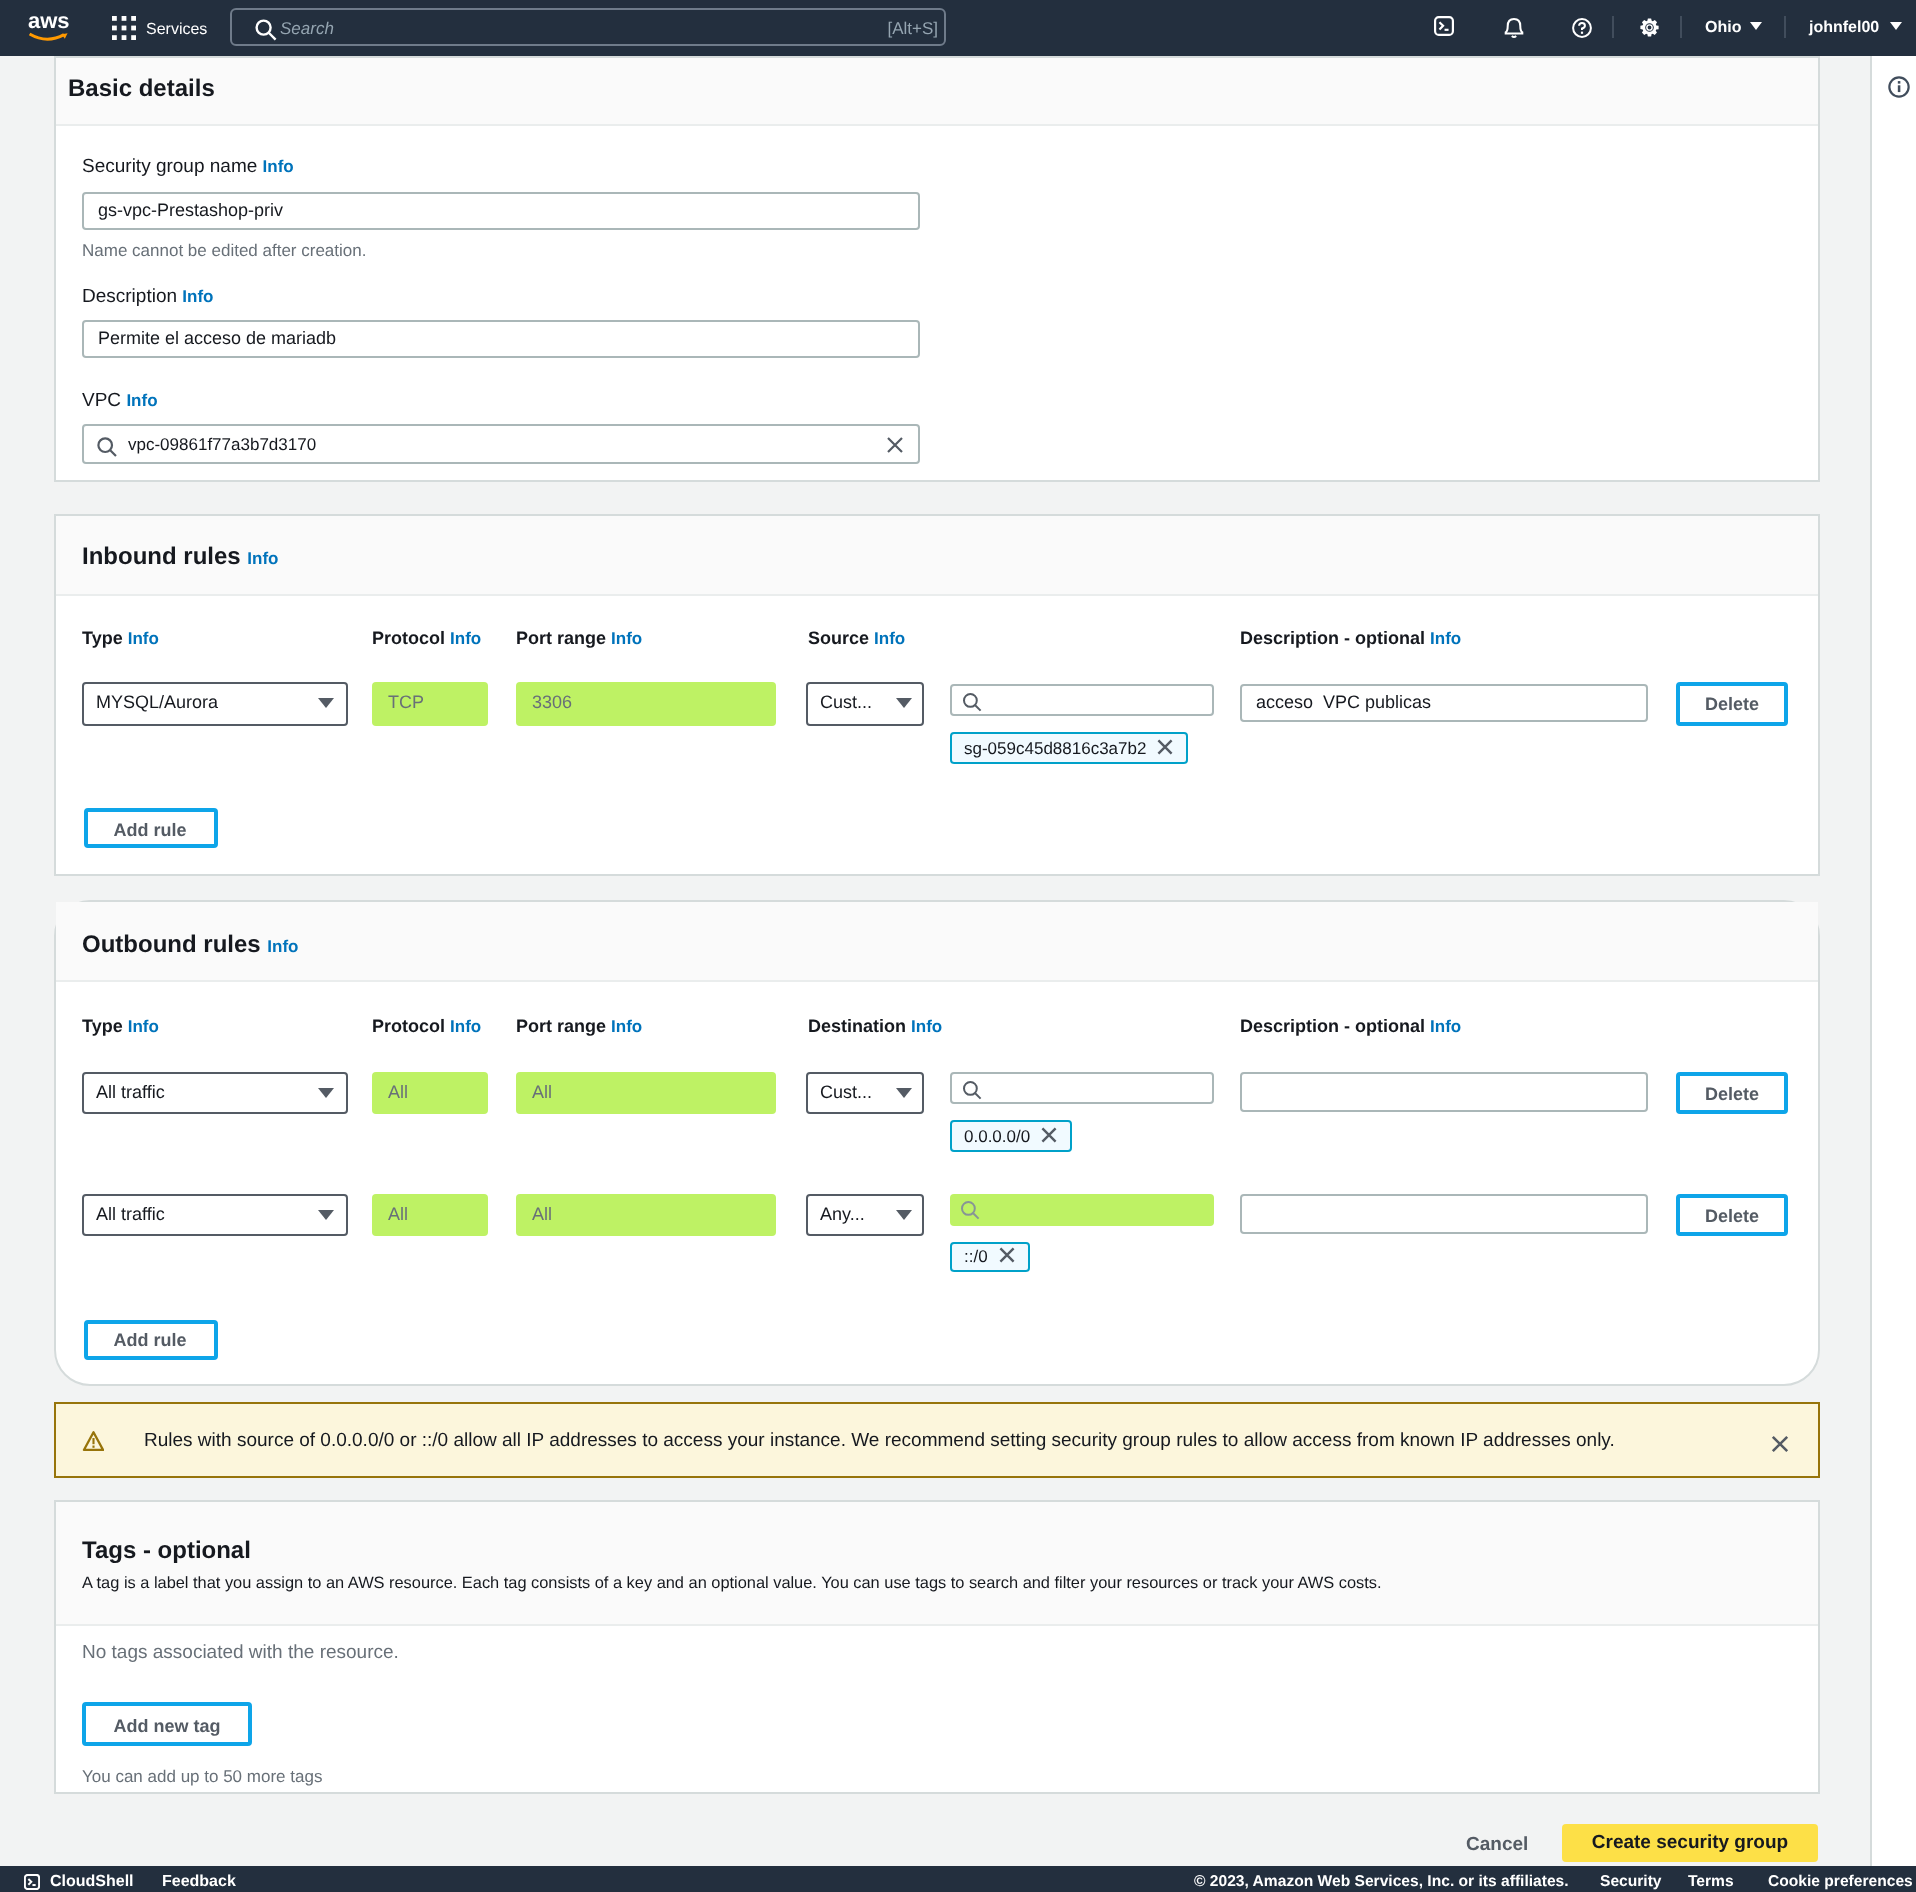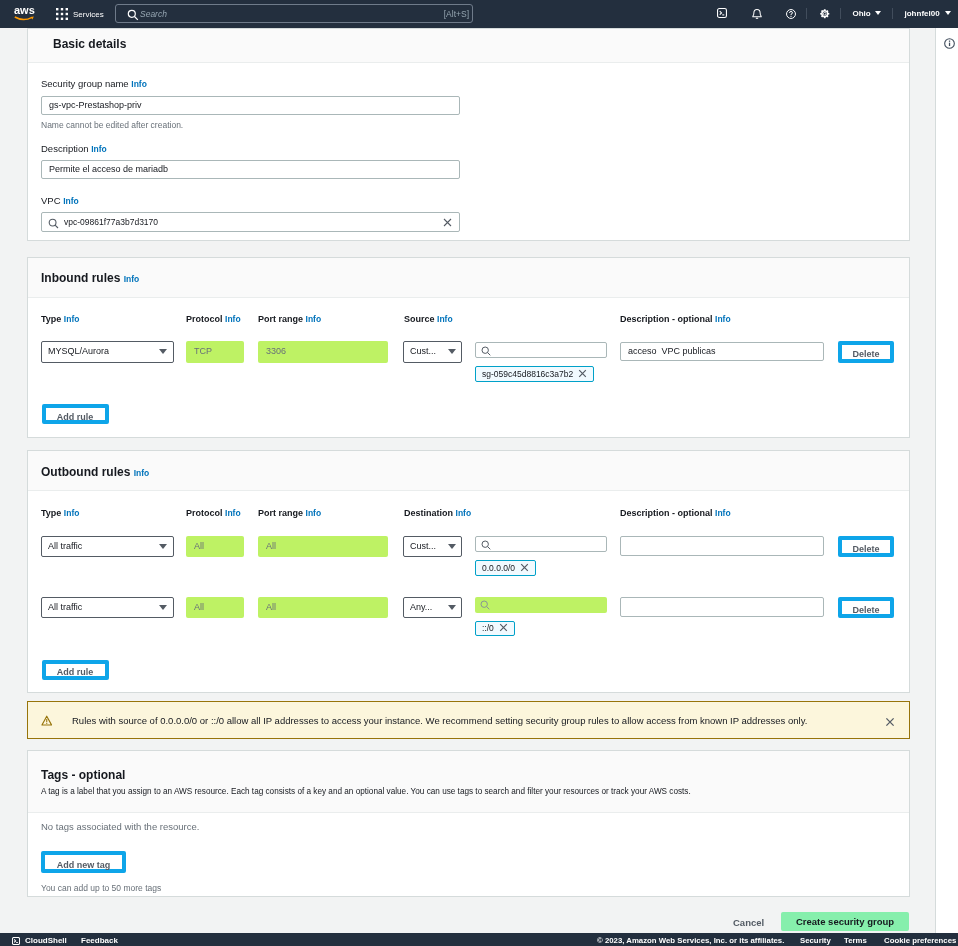--- a/index.html
+++ b/index.html
@@ -11,21 +11,21 @@
 .chead { position:absolute; left:0; top:0; width:100%; background:#fafafa; border-bottom:1px solid #eaeded; }
 .title { font-size:12px; font-weight:bold; color:#16191f; white-space:nowrap; }
 .lbl { font-size:9.5px; color:#16191f; white-space:nowrap; }
 .blbl { font-size:9px; font-weight:bold; color:#16191f; white-space:nowrap; }
 .info { font-size:8.5px; font-weight:bold; color:#0073bb; white-space:nowrap; }
 .help { font-size:8.5px; color:#687078; white-space:nowrap; }
 .inp { position:absolute; border:1px solid #aab7b8; border-radius:2px; background:#fff; font-size:9px; color:#16191f; padding:0 7px; white-space:nowrap; overflow:hidden; }
 .dis { position:absolute; background:#bef264; border-radius:2px; font-size:9px; color:#687078; padding:0 8px; }
 .sel { position:absolute; border:1px solid #545b64; border-radius:2px; background:#fff; font-size:9px; color:#16191f; padding:0 6px; }
 .caret { position:absolute; width:0; height:0; border-left:4px solid transparent; border-right:4px solid transparent; border-top:5px solid #545b64; }
-.btn { position:absolute; border:4px solid #0ea5e9; border-radius:2px; background:#fff; font-size:9px; font-weight:bold; color:#545b64; text-align:center; }
+.btn { position:absolute; border:2px solid #0ea5e9; border-radius:2px; background:#fff; font-size:9px; font-weight:bold; color:#545b64; text-align:center; }
 .tok { position:absolute; background:#f1faff; border:1px solid #00a1c9; border-radius:2px; font-size:8.5px; color:#16191f; white-space:nowrap; }
 .nvtxt { font-size:8px; color:#ffffff; white-space:nowrap; }
 .sep { position:absolute; width:1px; background:#414d5c; }
 .ftxt { position:absolute; font-size:7.8px; font-weight:bold; color:#ffffff; white-space:nowrap; }
 </style>
 </head>
 <body>
 
 <div class="abs bar" style="left:0;top:0;width:958px;height:28px;">
 
@@ -88,21 +88,21 @@
 
 <div class="abs" style="left:935px;top:28px;width:23px;height:905px;background:#fff;border-left:1px solid #d5dbdb;"></div>
 <svg class="abs" style="left:943.5px;top:37.5px;" width="11" height="11" viewBox="0 0 13 13">
   <circle cx="6.5" cy="6.5" r="5.7" fill="none" stroke="#414d5c" stroke-width="1.3"></circle>
   <rect x="5.8" y="5.5" width="1.5" height="4" fill="#414d5c"></rect>
   <rect x="5.8" y="3" width="1.5" height="1.5" fill="#414d5c"></rect>
 </svg>
 
 <div class="card" style="top:28px;height:213px;">
   <div class="chead" style="height:34px;"></div>
-  <div class="abs title" style="left:25px;top:7.5px;">Basic details</div>
+  <div class="abs title" style="left:6px;top:7.5px;">Basic details</div>
   <div class="abs lbl" style="left:13px;top:49px;">Security group name <span class="info">Info</span></div>
   <div class="inp" style="left:13px;top:67px;width:419px;height:18.5px;line-height:17px;">gs-vpc-Prestashop-priv</div>
   <div class="abs help" style="left:13px;top:90.5px;">Name cannot be edited after creation.</div>
   <div class="abs lbl" style="left:13px;top:114px;">Description <span class="info">Info</span></div>
   <div class="inp" style="left:13px;top:131px;width:419px;height:19px;line-height:17px;">Permite el acceso de mariadb</div>
   <div class="abs lbl" style="left:13px;top:165.5px;">VPC <span class="info">Info</span></div>
   <div class="inp" style="left:13px;top:183px;width:419px;height:20px;padding-left:22px;font-size:8.5px;line-height:18px;">vpc-09861f77a3b7d3170
     <svg class="abs" style="left:6px;top:4.5px;" width="11" height="11" viewBox="0 0 11 11">
       <circle cx="4.6" cy="4.6" r="3.4" fill="none" stroke="#545b64" stroke-width="1.1"></circle>
       <line x1="7.1" y1="7.1" x2="10" y2="10" stroke="#545b64" stroke-width="1.1"></line>
@@ -135,21 +135,21 @@
     </svg>
   </div>
   <div class="tok" style="left:447px;top:108px;height:15.5px;line-height:14px;padding:0 6px;">sg-059c45d8816c3a7b2<svg style="margin-left:5px;vertical-align:-1px;" width="9" height="9" viewBox="0 0 9 9">
         <path d="M1.2 1.2 L7.8 7.8 M7.8 1.2 L1.2 7.8" stroke="#545b64" stroke-width="1.2" fill="none"></path>
       </svg></div>
   <div class="inp" style="left:592px;top:84px;width:204px;height:19px;line-height:17px;">acceso&nbsp; VPC publicas</div>
   <div class="btn" style="left:810px;top:83px;width:56px;height:21.5px;line-height:19.5px;">Delete</div>
   <div class="btn" style="left:13.5px;top:146px;width:67px;height:20px;line-height:18px;">Add rule</div>
 </div>
 
-<div class="card" style="top:450px;height:243px;">
+<div class="card" style="top:450px;height:243px;border-radius:18px;">
   <div class="chead" style="height:40px;"></div>
   <div class="abs title" style="left:13px;top:14px;">Outbound rules <span class="info">Info</span></div>
   <div class="abs blbl" style="left:13px;top:57px;">Type <span class="info">Info</span></div>
   <div class="abs blbl" style="left:158px;top:57px;">Protocol <span class="info">Info</span></div>
   <div class="abs blbl" style="left:230px;top:57px;">Port range <span class="info">Info</span></div>
   <div class="abs blbl" style="left:376px;top:57px;">Destination <span class="info">Info</span></div>
   <div class="abs blbl" style="left:592px;top:57px;">Description - optional <span class="info">Info</span></div>
 
   <div class="sel" style="left:13px;top:84.5px;width:133px;height:21px;line-height:19px;">All traffic</div>
   <div class="caret" style="left:131px;top:92.5px;"></div>
@@ -204,21 +204,21 @@
 <div class="card" style="top:750px;height:147px;">
   <div class="chead" style="height:62px;"></div>
   <div class="abs title" style="left:13px;top:16.5px;">Tags - <span style="">optional</span></div>
   <div class="abs" style="left:13px;top:35.5px;font-size:8.2px;color:#16191f;white-space:nowrap;">A tag is a label that you assign to an AWS resource. Each tag consists of a key and an optional value. You can use tags to search and filter your resources or track your AWS costs.</div>
   <div class="abs" style="left:13px;top:70px;font-size:9.5px;color:#687078;white-space:nowrap;">No tags associated with the resource.</div>
   <div class="btn" style="left:13px;top:100px;width:85px;height:22px;line-height:20px;">Add new tag</div>
   <div class="abs help" style="left:13px;top:132px;">You can add up to 50 more tags</div>
 </div>
 
 <div class="abs" style="left:733px;top:917px;font-size:9.5px;font-weight:bold;color:#545b64;">Cancel</div>
-<div class="abs" style="left:781px;top:912px;width:128px;height:19px;background:#86efac;border-radius:2px;font-size:9.5px;font-weight:bold;color:#16191f;text-align:center;line-height:19px;">Create security group</div>
+<div class="abs" style="left:781px;top:912px;width:128px;height:19px;background:#fde047;border-radius:2px;font-size:9.5px;font-weight:bold;color:#16191f;text-align:center;line-height:19px;">Create security group</div>
 
 <div class="abs bar" style="left:0;top:933px;width:958px;height:13px;text-align:right;">
   <svg class="abs" style="left:12px;top:3.5px;" width="8" height="8" viewBox="0 0 11 11">
     <rect x="0.6" y="0.6" width="9.8" height="9.8" rx="2" fill="none" stroke="#ffffff" stroke-width="1.4"></rect>
     <path d="M3 3.4 L5 5.4 L3 7.4" fill="none" stroke="#ffffff" stroke-width="1.4"></path>
     <line x1="5.8" y1="7.6" x2="8" y2="7.6" stroke="#ffffff" stroke-width="1.4"></line>
   </svg>
   <div class="ftxt" style="left:25px;top:2.5px;font-size:8px;">CloudShell</div>
   <div class="ftxt" style="left:81px;top:2.5px;font-size:8px;">Feedback</div>
   <div class="ftxt" style="left:597px;top:2.5px;">© 2023, Amazon Web Services, Inc. or its affiliates.</div>

